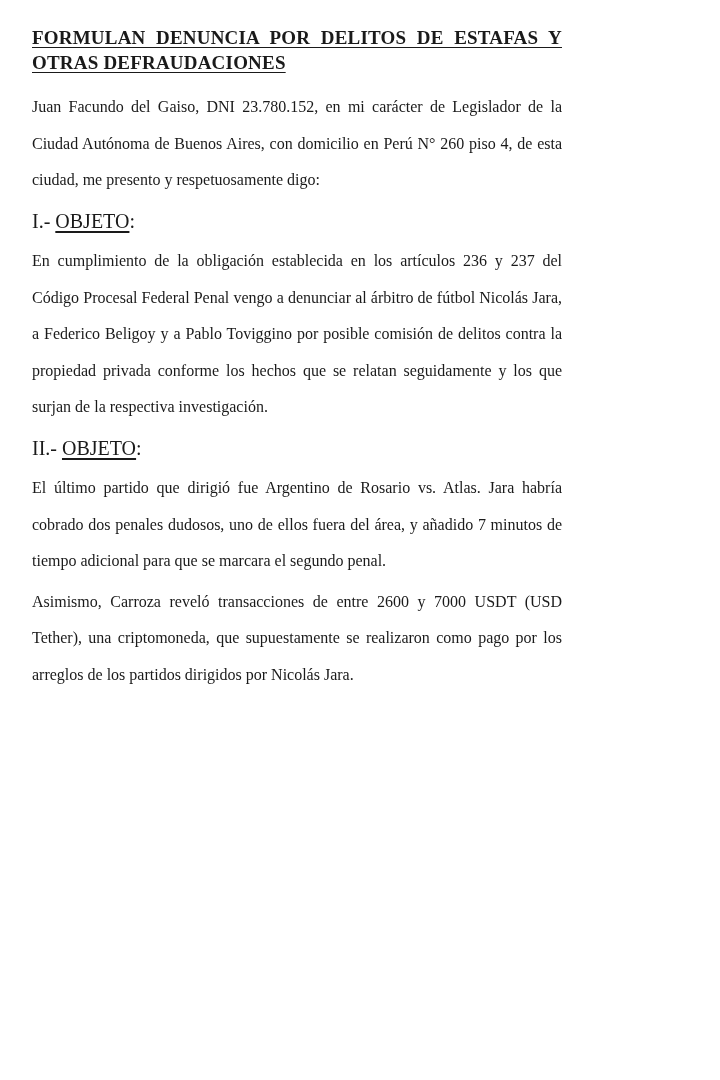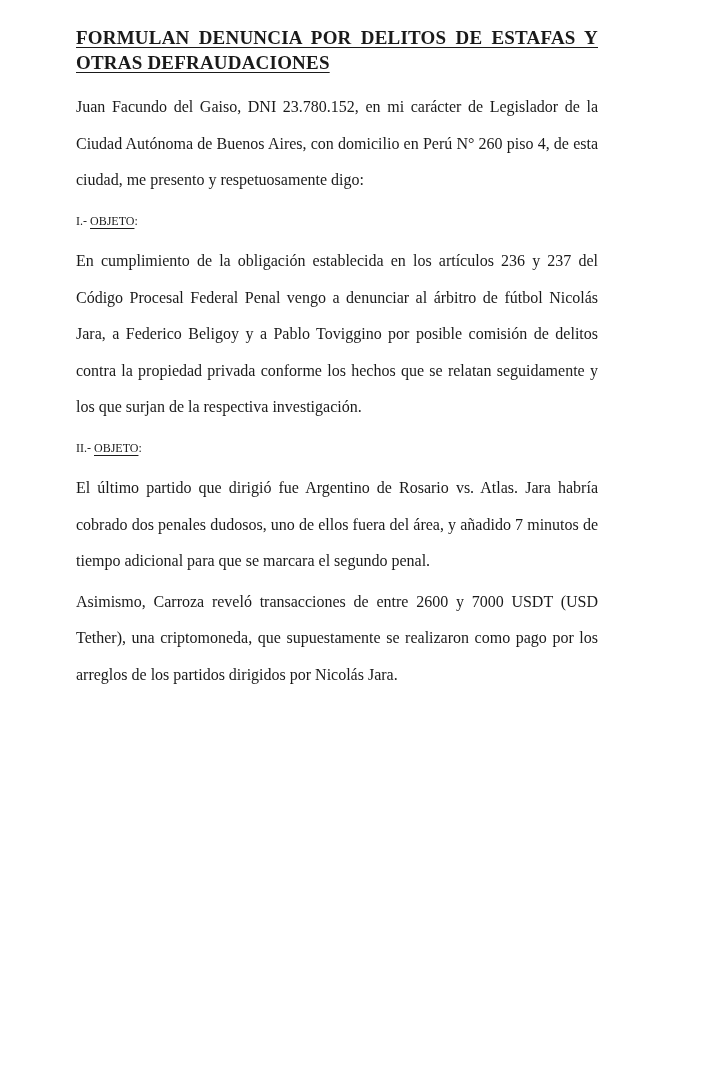--- a/index.html
+++ b/index.html
@@ -5,45 +5,44 @@
   html, body {
     margin: 0;
     padding: 0;
     background: #ffffff;
   }
   .page {
     position: relative;
     width: 570px;
     height: 1080px;
     box-sizing: border-box;
-    padding: 25px 8px 0 40px;
+    padding: 25px 8px 0 32px;
     background: #ffffff;
     color: #1a1a1a;
     font-family: "Liberation Serif", "DejaVu Serif", serif;
     overflow: hidden;
-    margin-left: 36px;
   }
   .doc-title {
     font-size: 19px;
     font-weight: bold;
     line-height: 25px;
     margin: 0 0 14px 0;
     text-align: justify;
     text-decoration: underline;
     text-underline-offset: 3px;
     letter-spacing: 0.2px;
   }
   .body-par {
     font-size: 16px;
     line-height: 36.5px;
     margin: 0 0 4px 0;
     text-align: justify;
   }
   .section-heading {
-    font-size: 12px;
+    font-size: 20px;
     line-height: 36.5px;
     margin: 0 0 4px 0;
     text-align: left;
   }
   .u {
     text-decoration: underline;
     text-underline-offset: 3px;
   }
 </style>
 </head>

